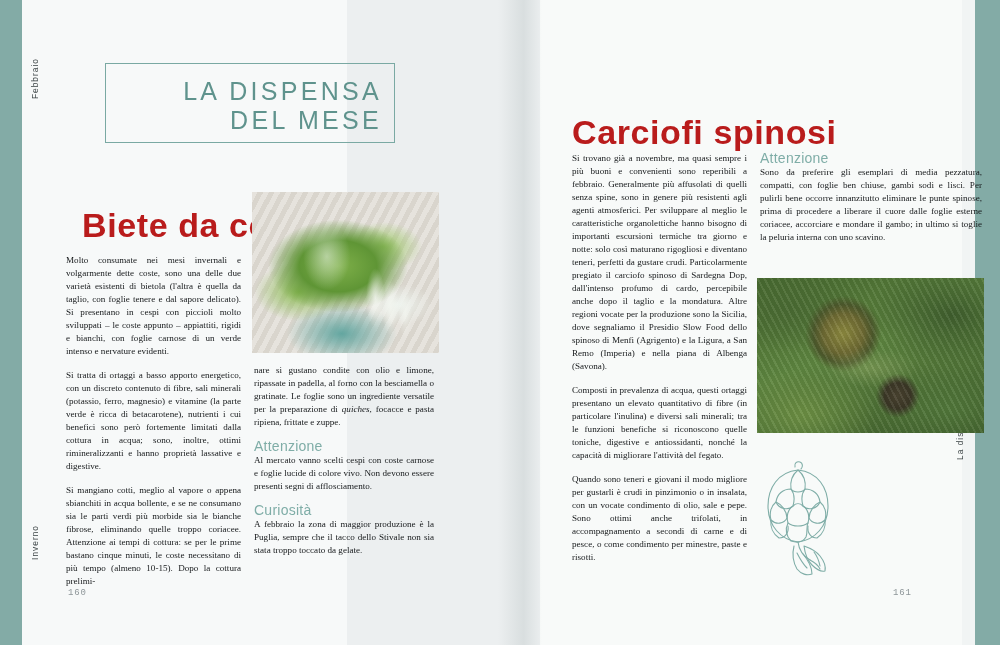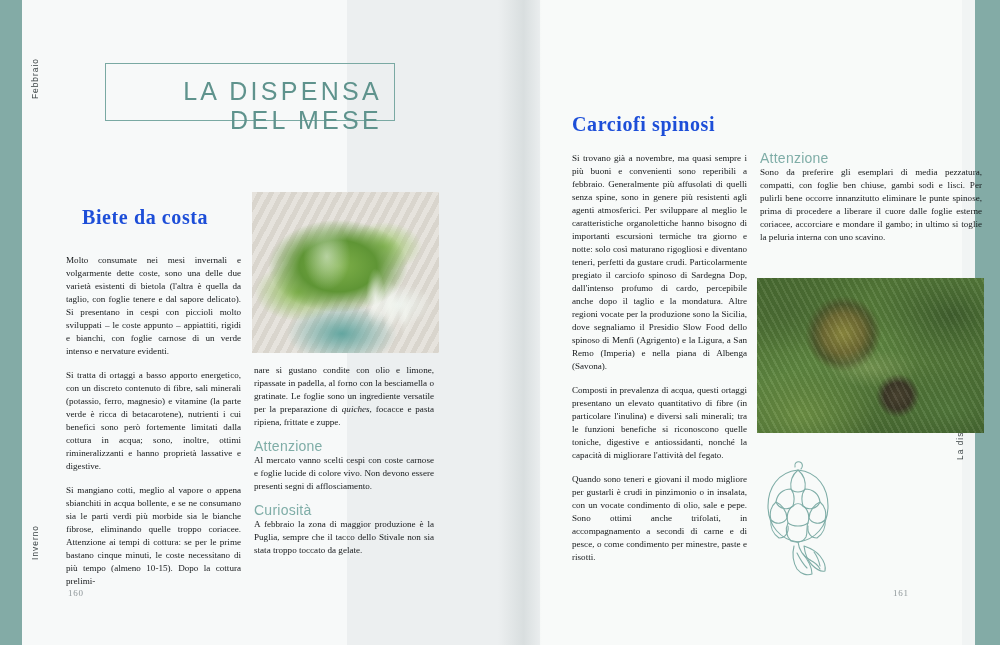--- a/index.html
+++ b/index.html
@@ -64,43 +64,43 @@
     transform: rotate(-90deg) translate(-100%, 0);
   }
   #vert-dispensa {
     left: 955px; top: 460px;
     transform-origin: left top;
     transform: rotate(-90deg);
   }
 
   
   #title-box {
-    position: absolute; left: 105px; top: 63px; width: 290px; height: 58px;
+    position: absolute; left: 105px; top: 63px; width: 290px; height: 80px;
     border: 1px solid #7aa9a3;
   }
   #title-text {
     position: absolute; right: 12px; top: 13px;
     text-align: right;
     font-family: "Liberation Sans", sans-serif;
     font-weight: 300;
     font-size: 25px;
     line-height: 29px;
     letter-spacing: 3.3px;
     color: #5f938d;
     white-space: pre-line;
   }
 
   
   .article-title {
     position: absolute;
-    font-family: Liberation Serif, serif;
+    font-family: Liberation Sans, sans-serif;
     font-weight: 700;
-    font-size: 20px;
+    font-size: 34px;
     letter-spacing: 0.6px;
-    color: #1d4ed8;
+    color: #b91c1c;
   }
   #t-biete { left: 66px; top: 206px; margin-left: 16px; }
   #t-carciofi { left: 572px; top: 113px; }
 
   
   .col {
     position: absolute;
     font-family: "Liberation Serif", serif;
     font-size: 9.1px;
     line-height: 13.0px;
@@ -168,21 +168,21 @@
   }
 
   
   #artichoke-sketch {
     position: absolute; left: 748px; top: 458px; width: 100px; height: 120px;
   }
 
   
   .folio {
     position: absolute;
-    font-family: Liberation Serif, serif;
+    font-family: Liberation Mono, monospace;
     font-size: 9px;
     letter-spacing: 0.8px;
     color: #8e9699;
   }
   #folio-left { left: 68px; top: 588px; }
   #folio-right { left: 893px; top: 588px; }
 </style>
 </head>
 <body>
 

